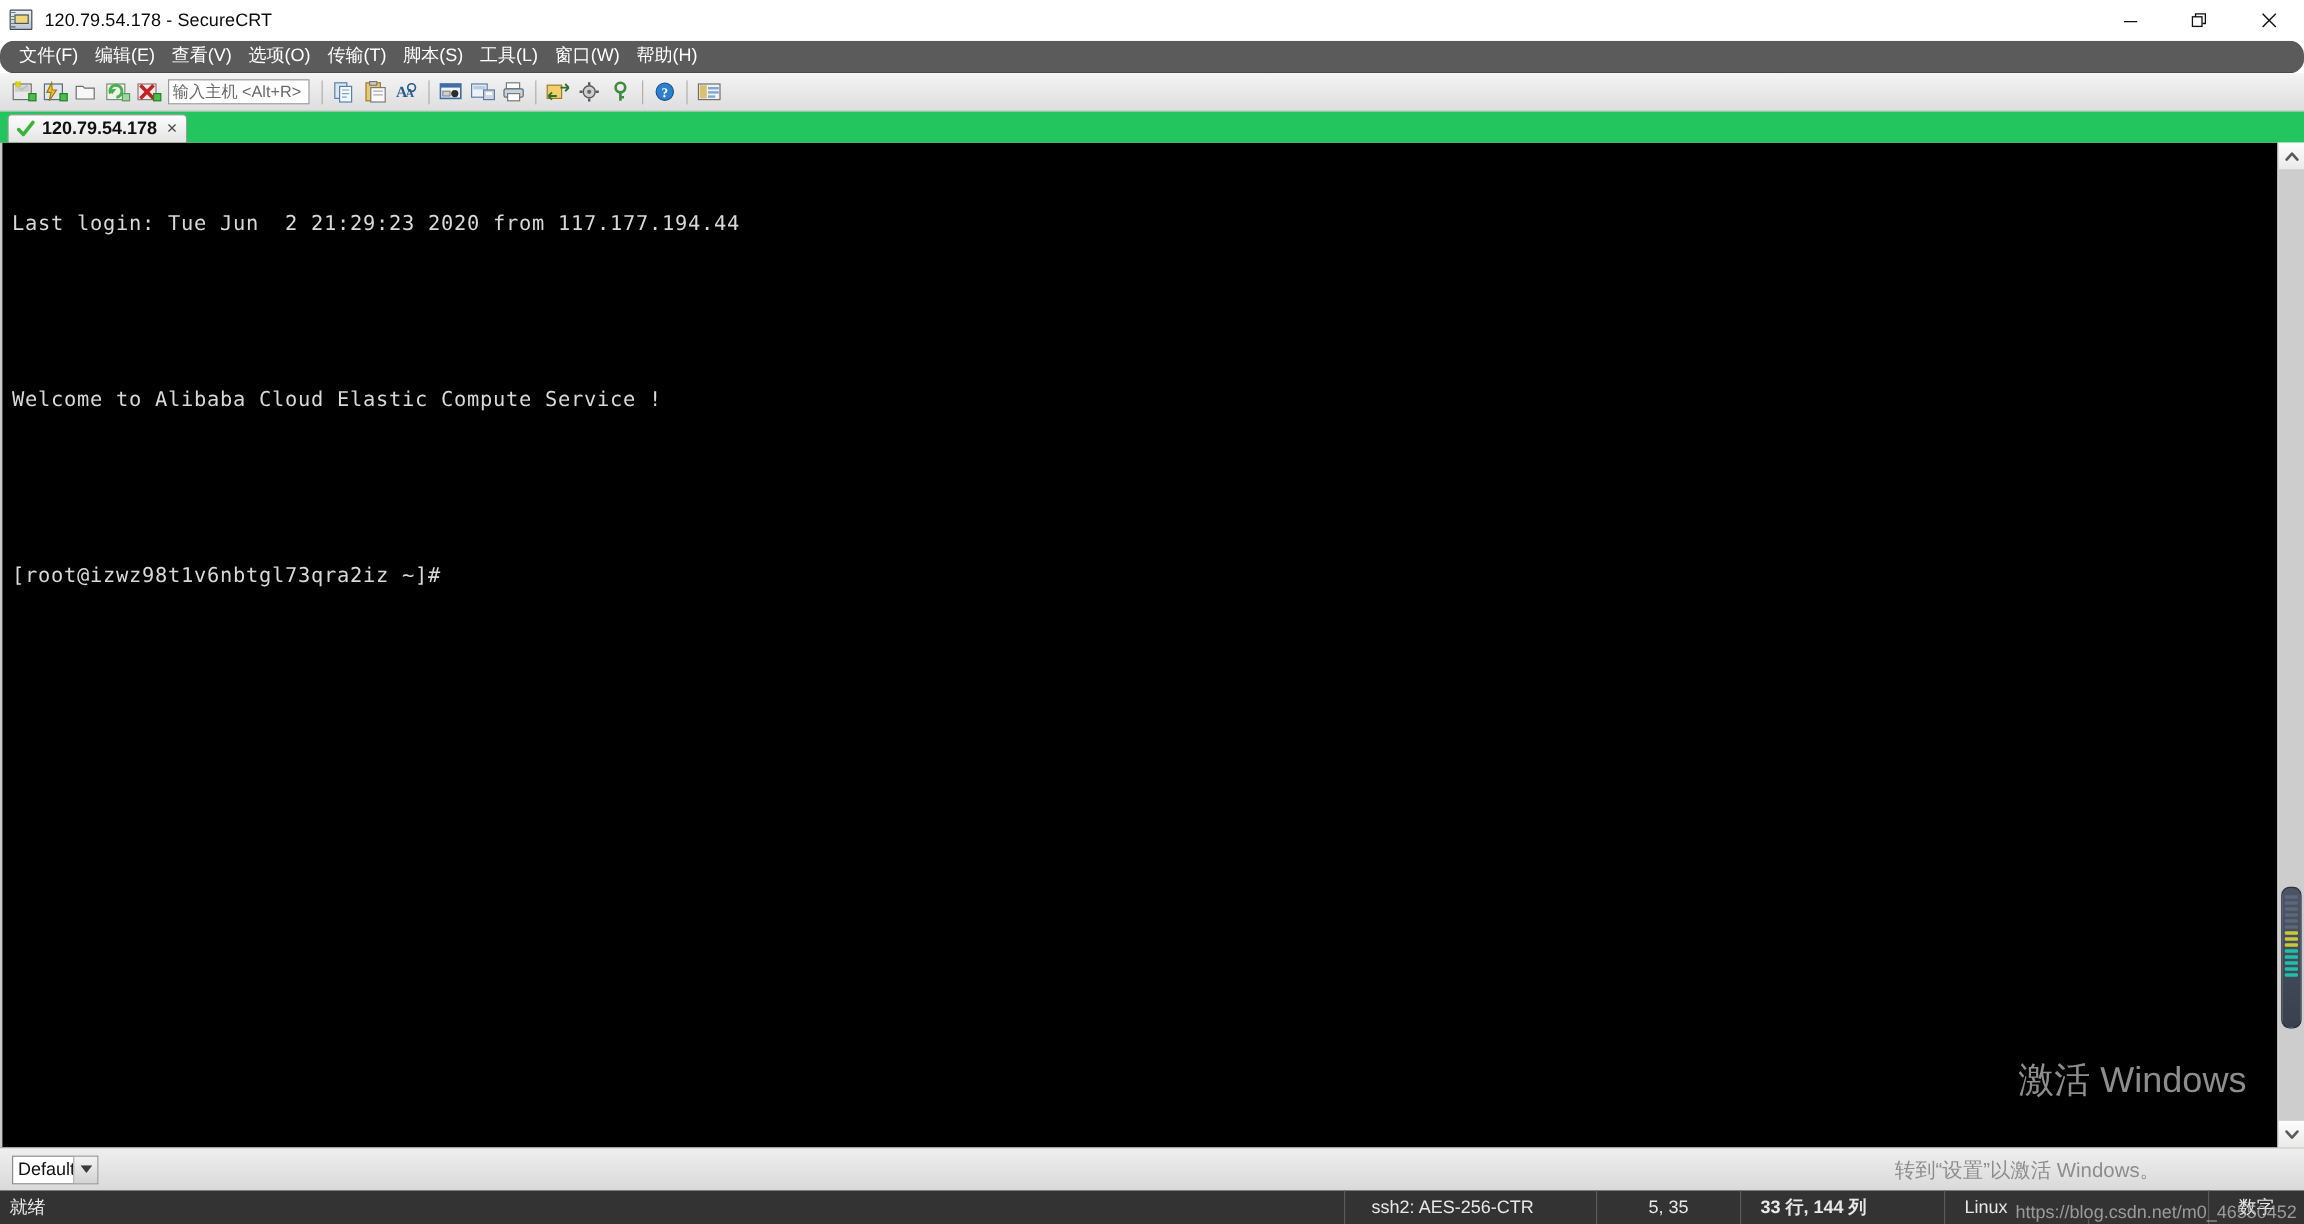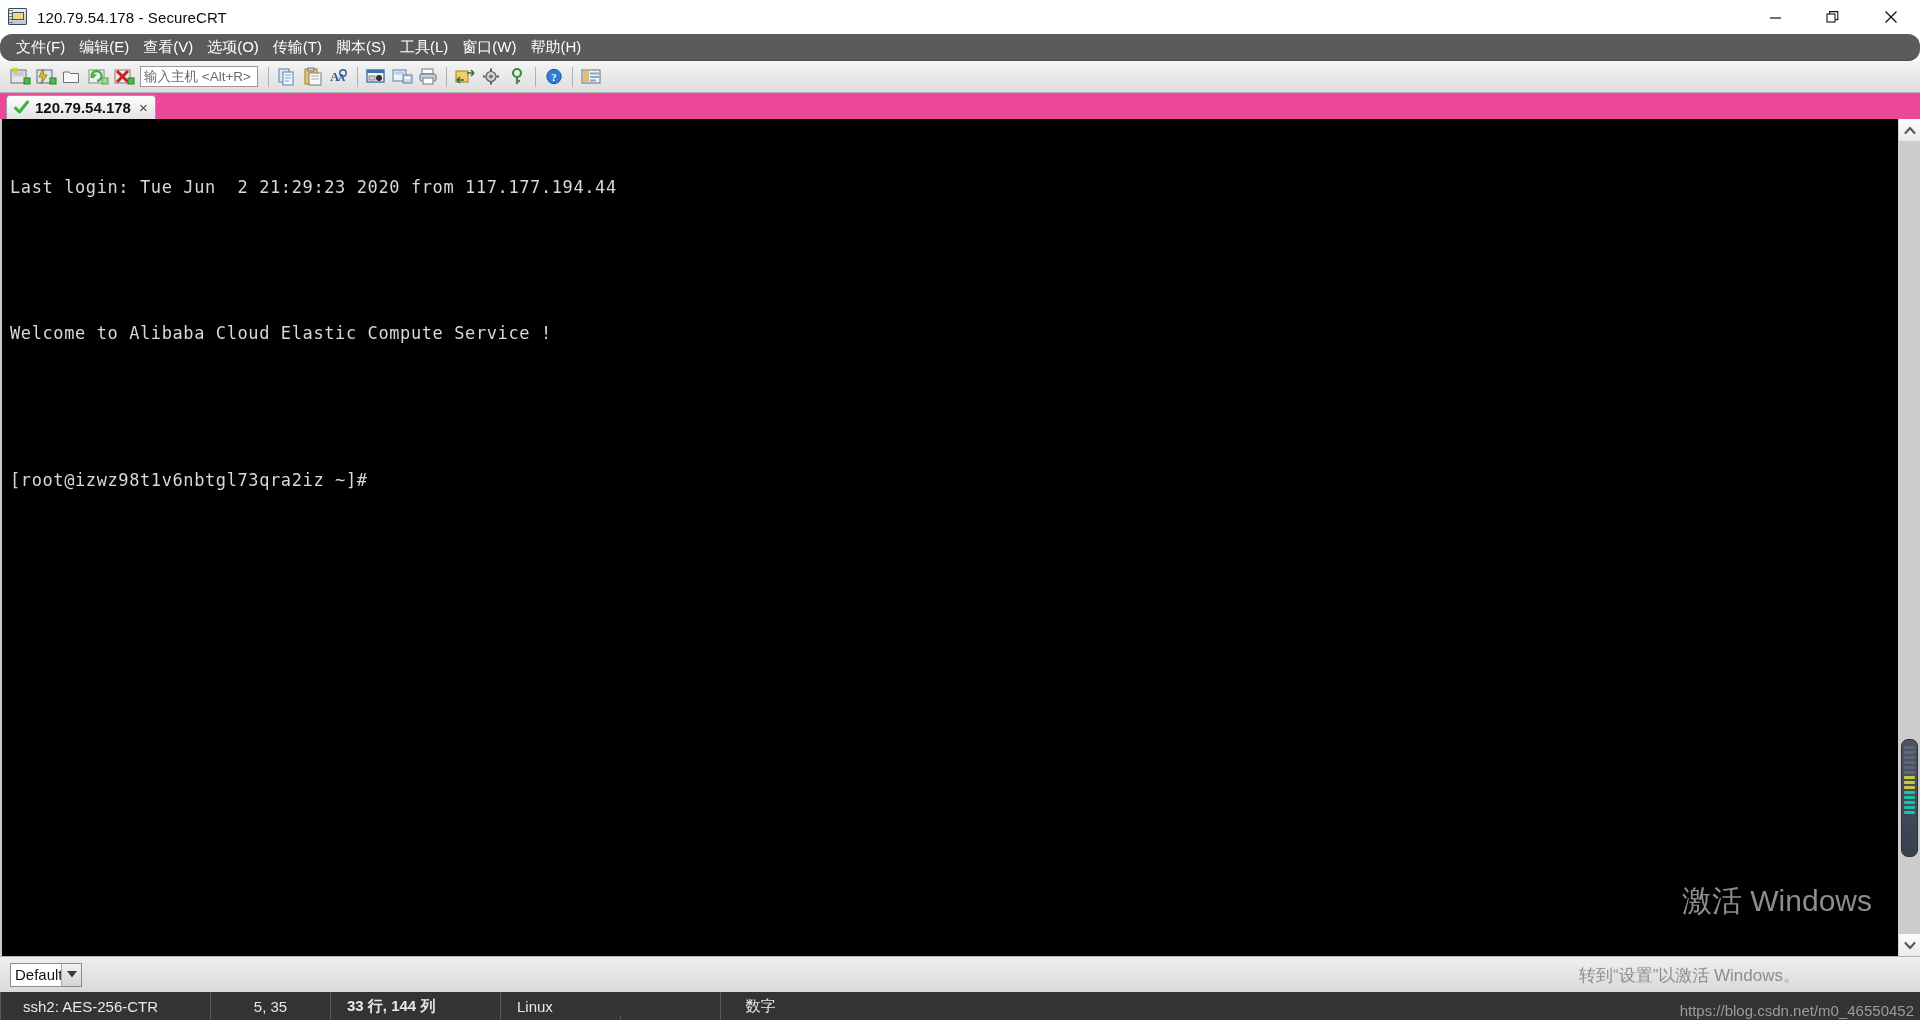--- a/index.html
+++ b/index.html
@@ -125,21 +125,21 @@
   .host-box span {
     font-size: 13.5px;
     color: #6a6a6a;
     white-space: nowrap;
   }
 
   
   .tabstrip {
     height: 26px;
     flex: 0 0 26px;
-    background: #ec4899;
+    background: #22c55e;
     display: flex;
     align-items: flex-end;
     padding-left: 6px;
     position: relative;
   }
   .tab {
     height: 24px;
     background: linear-gradient(#fdfdfd, #e3e3e3);
     border: 1px solid #9b9b9b;
     border-bottom: none;
@@ -594,20 +594,21 @@
         <svg width="10" height="7" viewBox="0 0 10 7">
             <polygon points="0,0 10,0 5,6.5" fill="#3a3a3a"></polygon>
           </svg>
       </div>
     </div>
     <div style="flex:1 1 auto;"></div>
     <div class="wm-sub" style="margin-right:120px;">转到“设置”以激活 Windows。</div>
   </div>
 
   <div class="statusbar">
+    <div class="sb-left">就绪</div>
     <div class="sb-cell enc">ssh2: AES-256-CTR</div>
     <div class="sb-cell pos">5, 35</div>
     <div class="sb-cell size">33 行, 144 列</div>
     <div class="sb-cell os">Linux</div>
     <div class="sb-cell tail">一归</div>
     <div class="sb-cell tail2">数字</div>
     <div class="csdn-wm">https://blog.csdn.net/m0_46550452</div>
   </div>
 
 </div>

